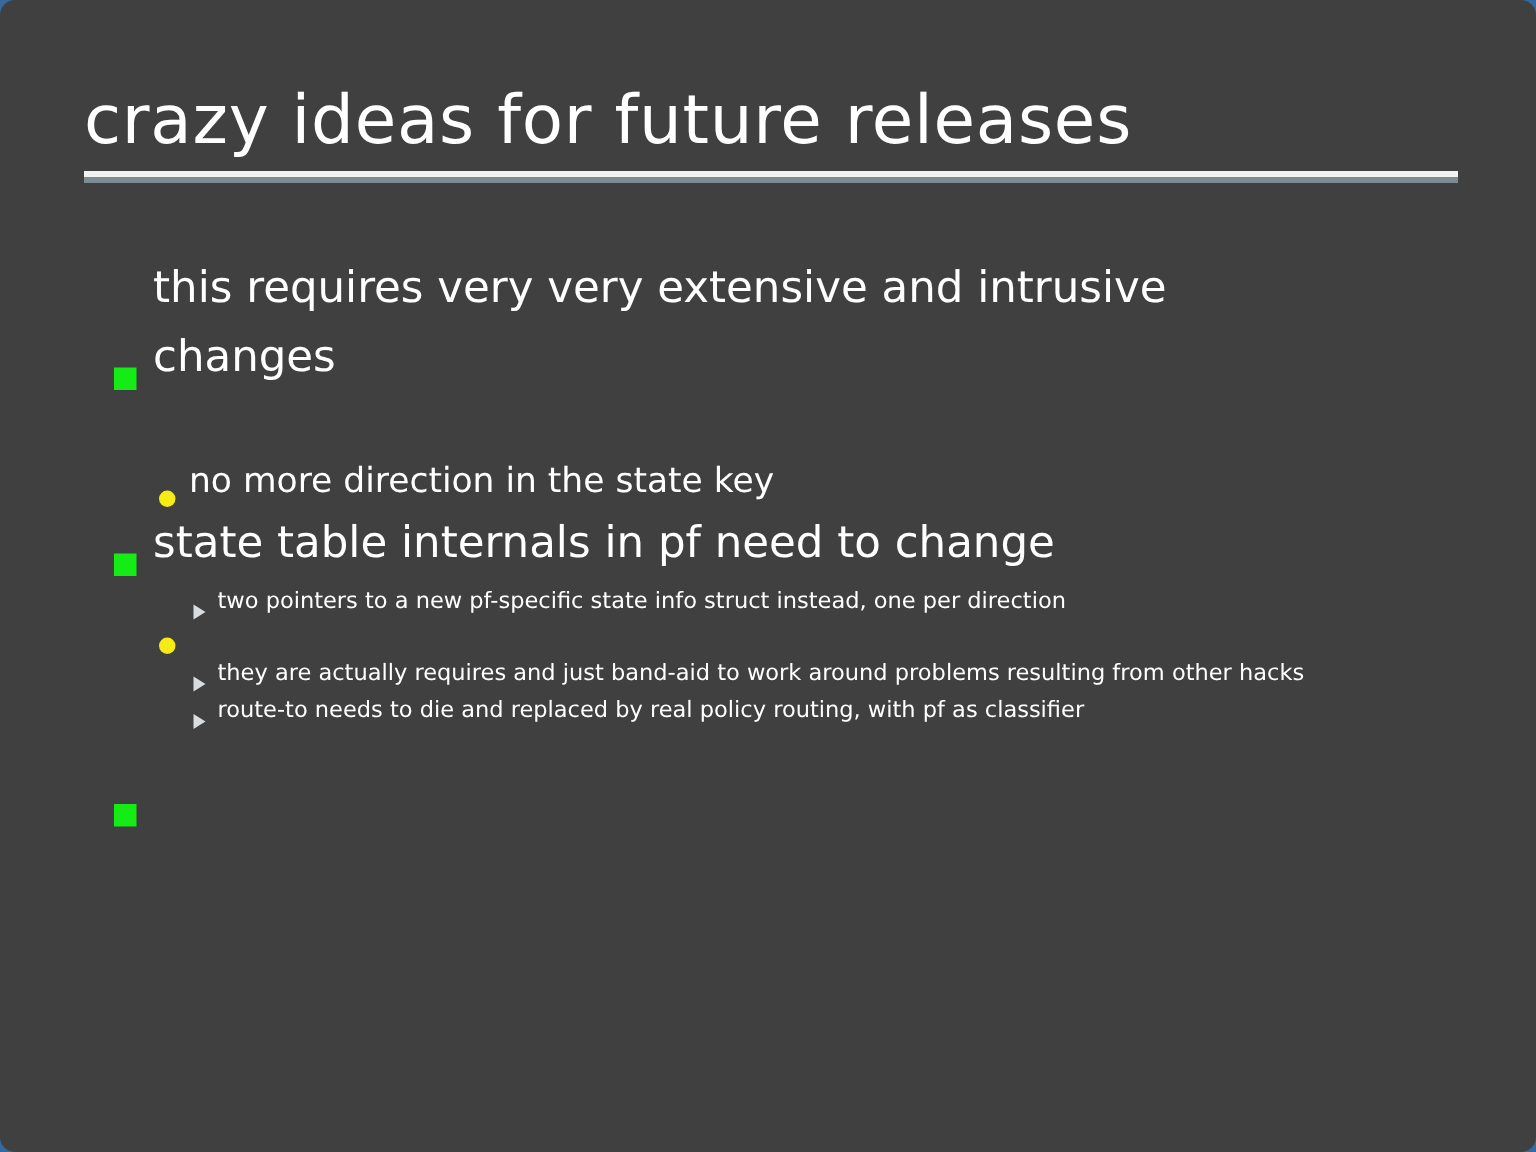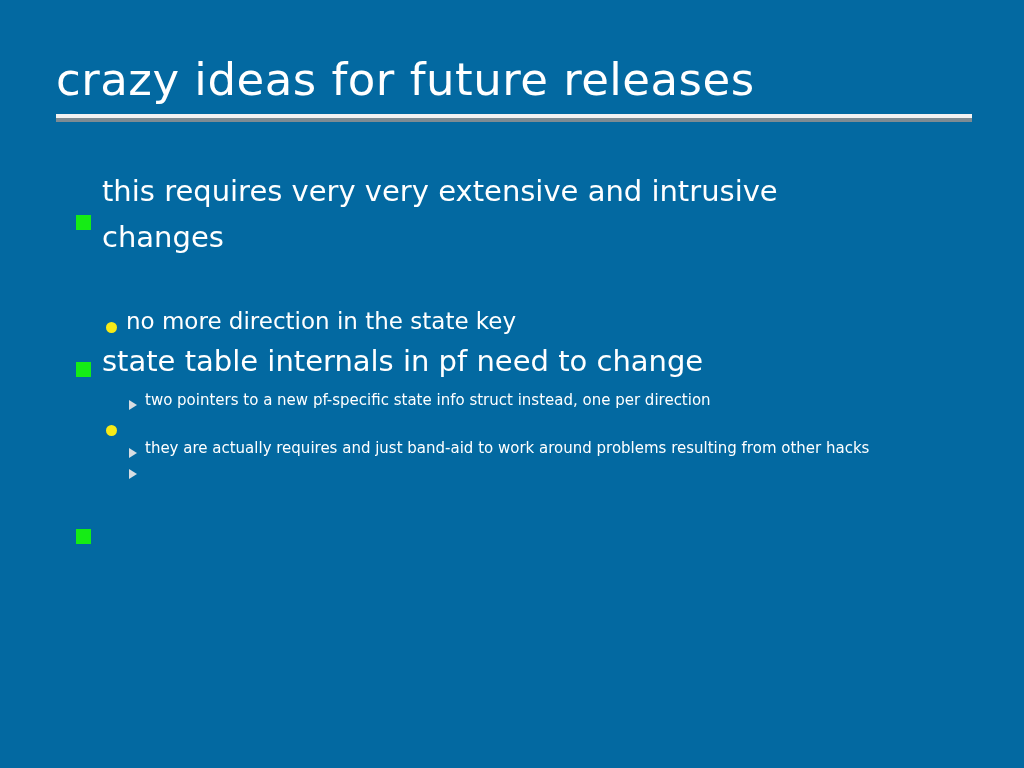--- a/index.html
+++ b/index.html
@@ -10,21 +10,22 @@
     width: 1024px;
     height: 768px;
     background: #36699e;
     font-family: "DejaVu Sans", sans-serif;
     overflow: hidden;
   }
   .slide {
     position: relative;
     width: 1024px;
     height: 768px;
-    background: #0369a1;
+    background: #404040;
+    border-radius: 10px;
   }
 
   
   .title-block {
     position: absolute;
     left: 56px;
     top: 52px;
     width: 916px;
   }
   .slide-title {
@@ -47,21 +48,21 @@
   
   .body-block {
     position: absolute;
     left: 56px;
     top: 168px;
     width: 930px;
   }
 
   .bullet {
     display: flex;
-    align-items: center;
+    align-items: flex-end;
     color: #ffffff;
   }
 
   
   .lvl1 {
     margin-left: 20px;
     font-size: 29px;
     line-height: 46px;
     margin-bottom: 4px;
   }
@@ -155,20 +156,21 @@
       <span class="marker"></span>
     </div>
 
     <div class="bullet lvl3">
       <span class="marker"></span>
       <span class="text">they are actually requires and just band-aid to work around problems resulting from other hacks</span>
     </div>
 
     <div class="bullet lvl3">
       <span class="marker"></span>
+      <span class="text">route-to needs to die and replaced by real policy routing, with pf as classifier</span>
     </div>
 
     <div class="gap-md"></div>
 
     <div class="bullet lvl1">
       <span class="marker"></span>
     </div>
 
   </div>
 </div>

